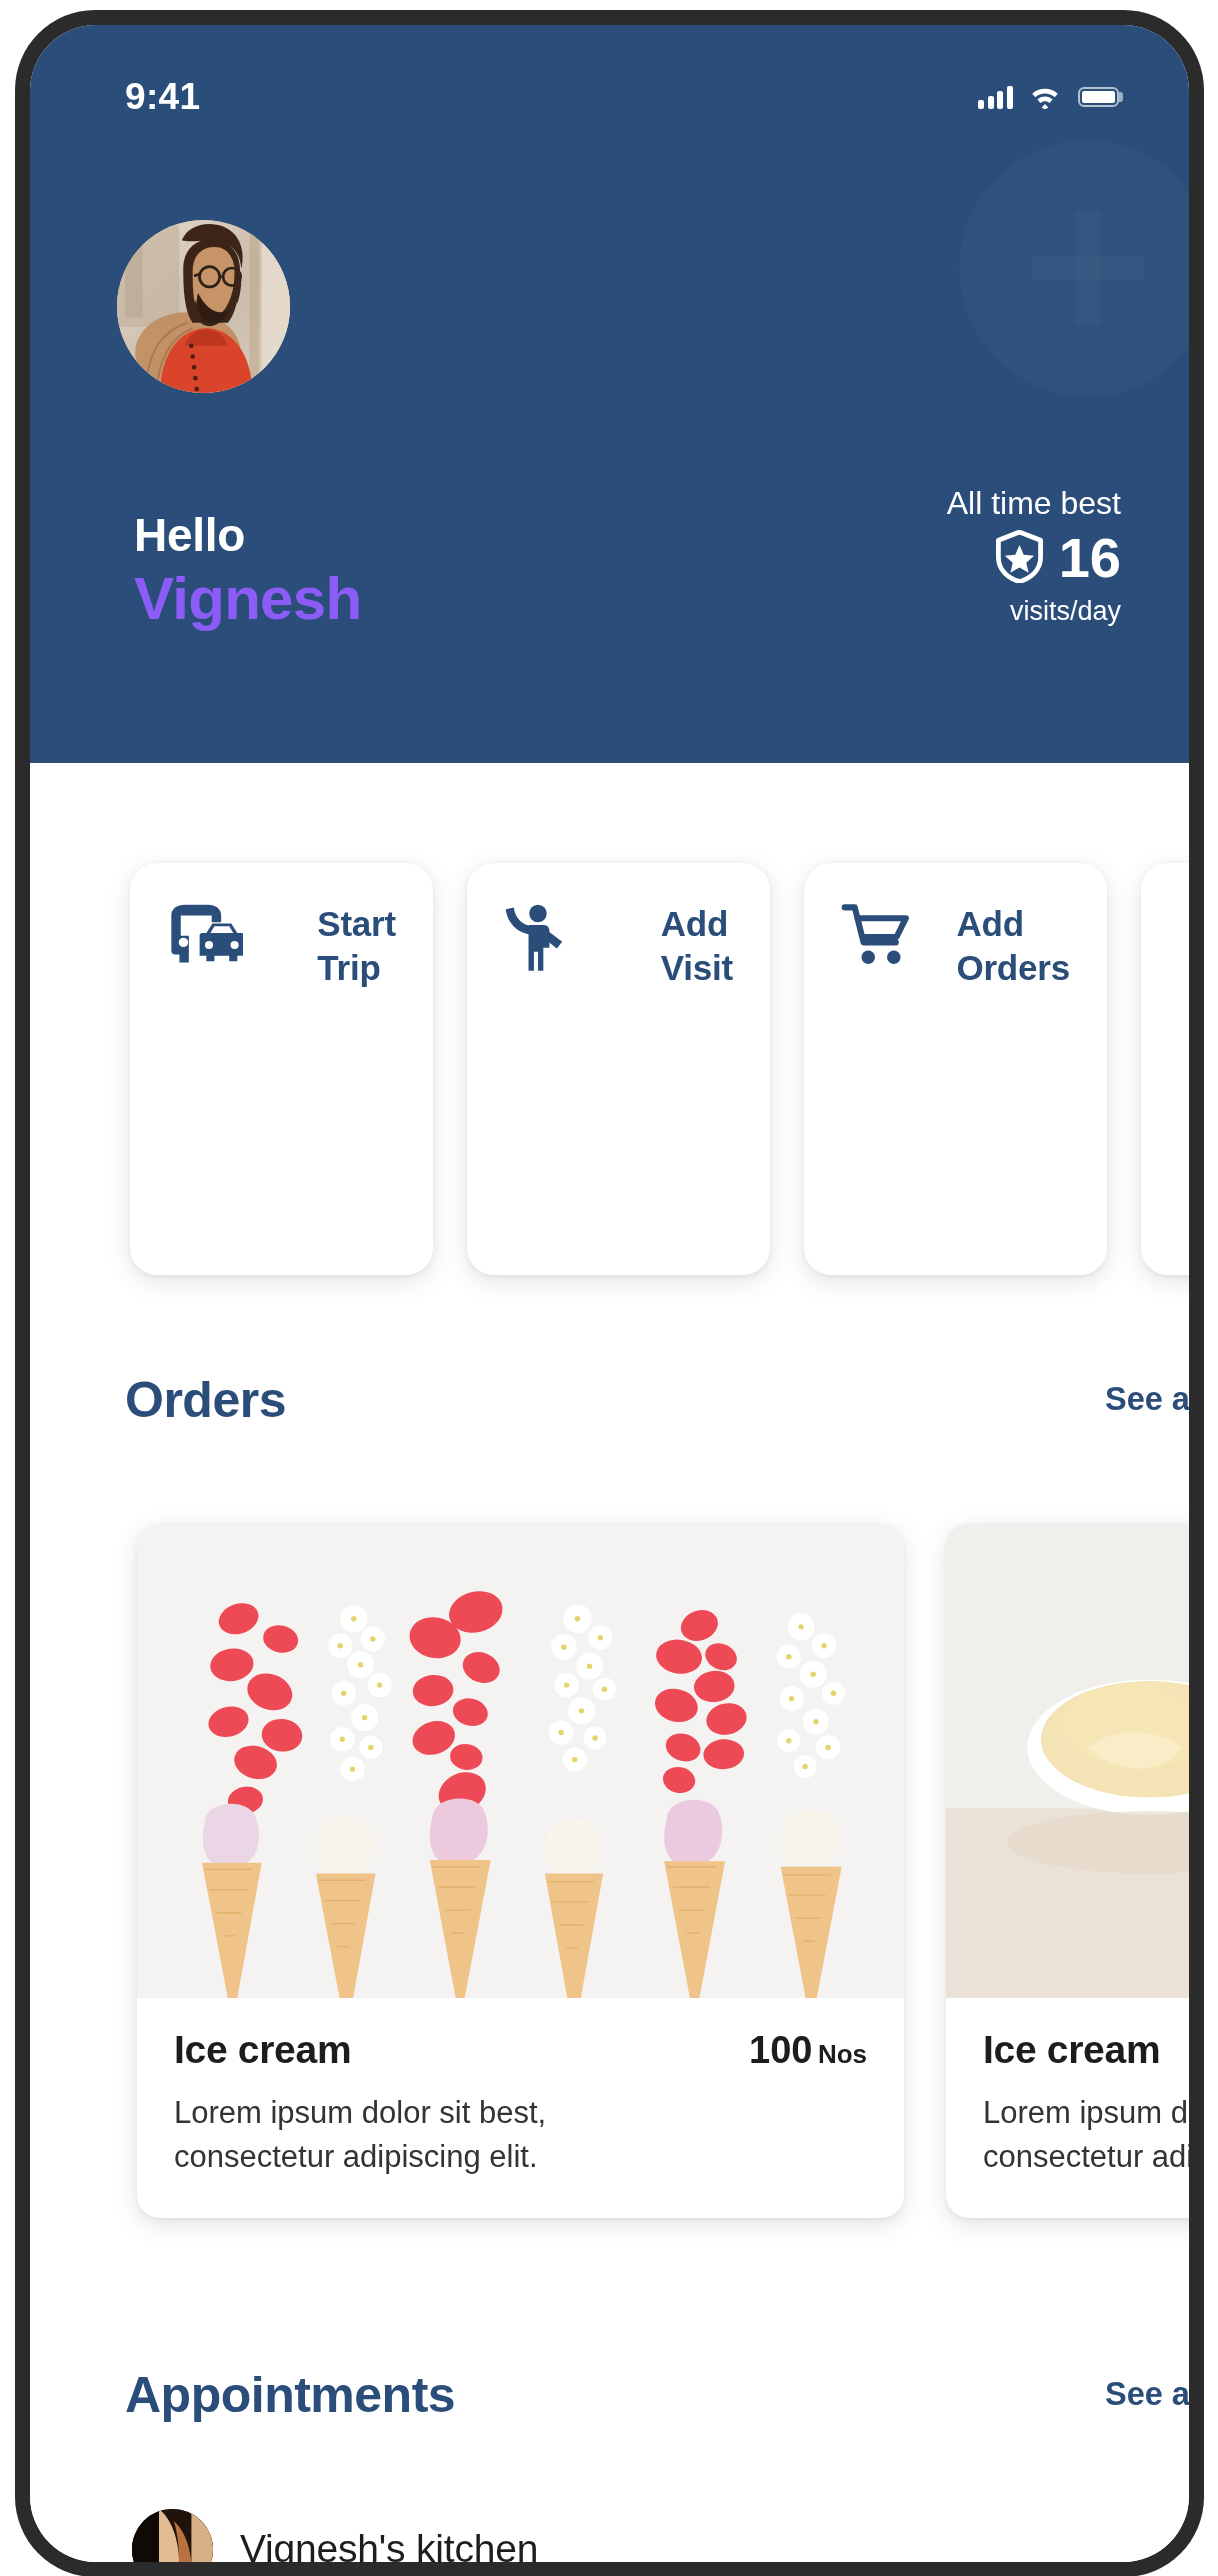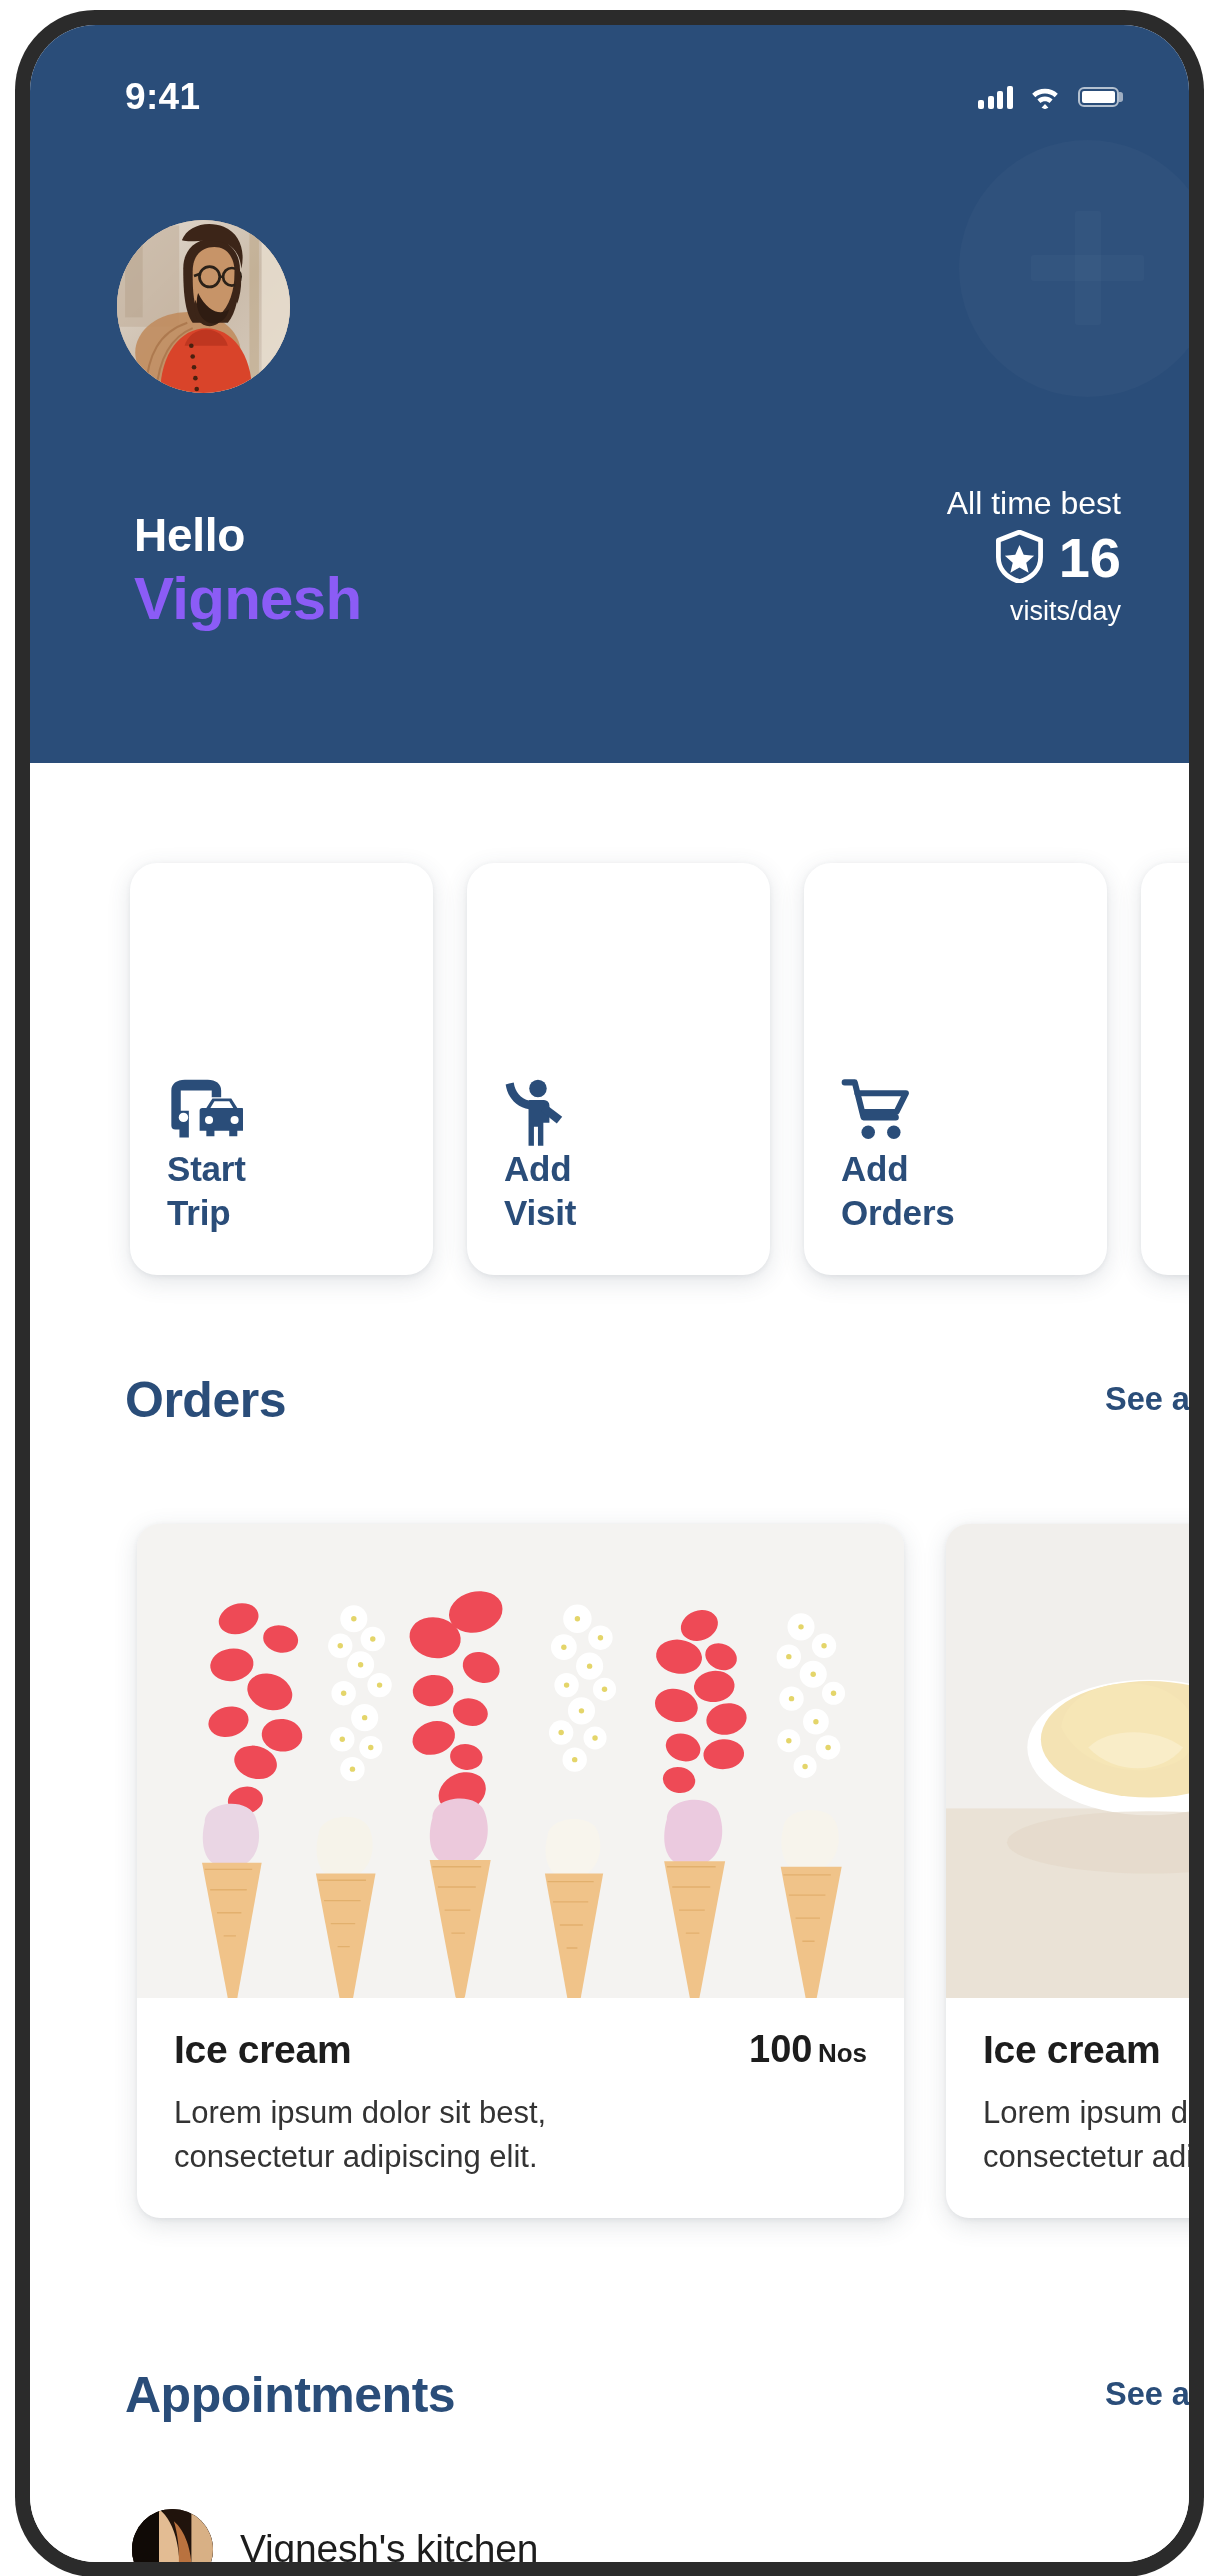--- a/index.html
+++ b/index.html
@@ -167,22 +167,22 @@
     padding-left:100px;
   }
   .action-card{
     flex:none;
     width:303px; height:412px;
     background:#ffffff;
     border-radius:27px;
     box-shadow:0 6.8px 23px rgba(60,72,90,0.14), 0 1.4px 5.4px rgba(60,72,90,0.07);
     padding:39px 37px;
     display:flex;
-    flex-direction:column;
-    justify-content:flex-end;
+    flex-direction:row;
+    justify-content:space-between;
   }
   .action-icon{ width:76px; height:70px; }
   .action-icon svg{ display:block; width:100%; height:100%; }
   .action-label{
     color:#2a4d79;
     font-size:35px;
     font-weight:bold;
     line-height:1.26;
     letter-spacing:-0.2px;
     white-space:pre-line;
@@ -228,21 +228,21 @@
     overflow:hidden;
   }
   .order-photo{
     width:100%; height:474px;
     display:block;
     background:#f3f2f0;
   }
   .order-photo svg{ display:block; width:100%; height:100%; }
   .order-body{ padding:30px 37px 39px 37px; }
   .order-top{
-    display:flex; align-items:flex-start; justify-content:space-between;
+    display:flex; align-items:flex-end; justify-content:space-between;
   }
   .order-name{
     color:#1d1d1d;
     font-size:39px;
     font-weight:bold;
     letter-spacing:-0.3px;
   }
   .order-qty{
     color:#1d1d1d;
     font-size:38px;

